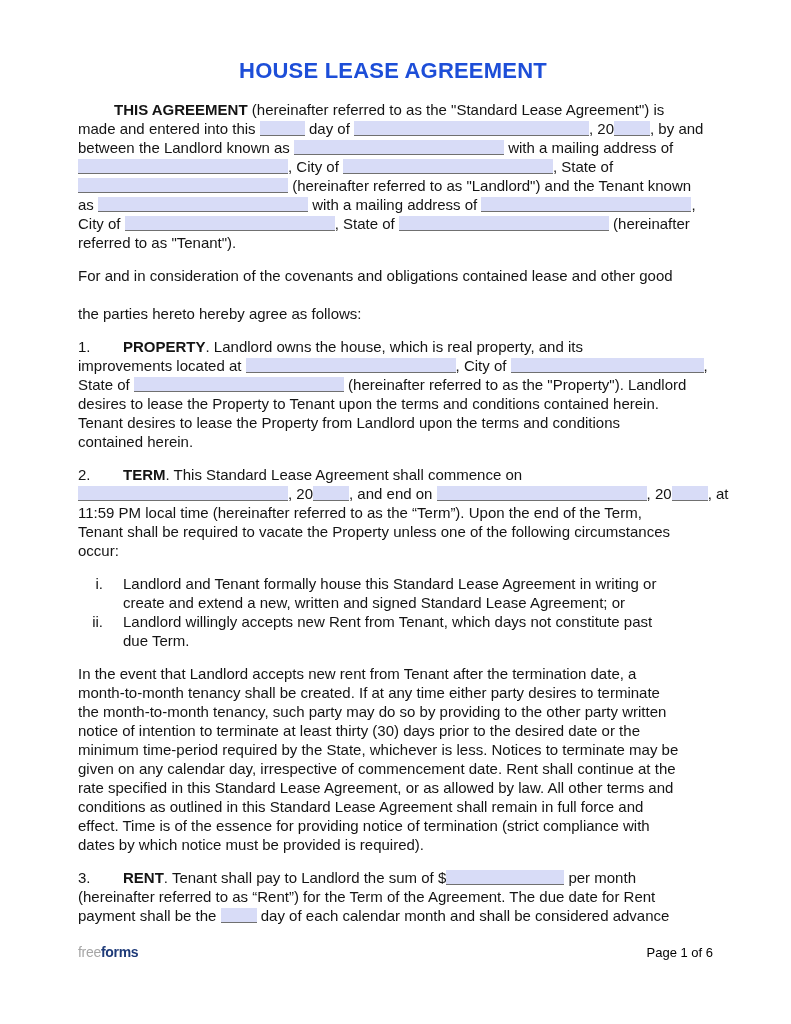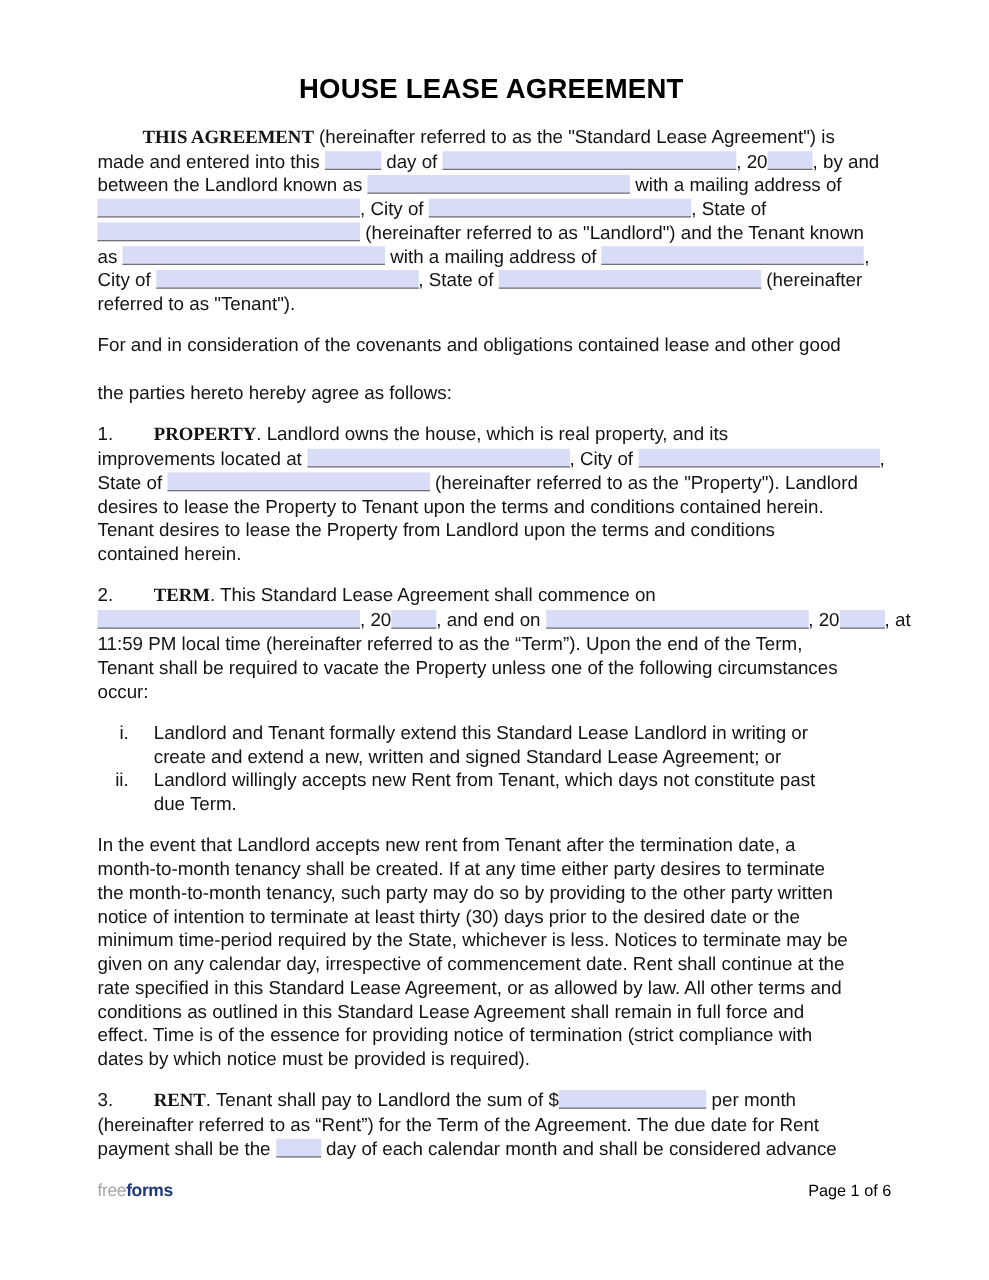--- a/index.html
+++ b/index.html
@@ -20,25 +20,25 @@
     overflow:hidden;
   }
   .content{position:absolute;left:78px;top:58px;width:672px;}
   .title{
     width:630px;
     font-size:22px;font-weight:bold;
     text-align:center;
     line-height:26px;
     margin:0 0 16px 0;
     letter-spacing:0.2px;
-    color:#000000;
+    color:#1d4ed8;
   }
   .para{font-size:15px;line-height:19px;margin:0 0 14px 0;}
   .para.indent{text-indent:36px;}
-  .bold{font-weight:bold;font-family:Liberation Serif, serif;}
+  .bold{font-weight:bold;}
   .secnum{display:inline-block;width:45px;}
   .blank{
     display:inline-block;
     height:14px;
     background:var(--blank-fill);
     border-bottom:1px solid var(--blank-line);
     vertical-align:-2px;
   }
   .list-block{font-size:15px;line-height:19px;margin:0 0 14px 0;}
   .list-item{display:flex;}
@@ -61,21 +61,21 @@
   <div class="content">
     <h1 class="title">HOUSE LEASE AGREEMENT</h1>
     <div class="body" id="doc-body">
         <div class="para indent"><span class="bold">THIS AGREEMENT</span><span class="run"> (hereinafter referred to as the "Standard Lease Agreement") is</span><br><span class="run">made and entered into this </span><span class="blank" style="width: 45px;"></span><span class="run"> day of </span><span class="blank" style="width: 235px;"></span><span class="run">, 20</span><span class="blank" style="width: 36px;"></span><span class="run">, by and</span><br><span class="run">between the Landlord known as </span><span class="blank" style="width: 210px;"></span><span class="run"> with a mailing address of</span><br><span class="blank" style="width: 210px;"></span><span class="run">, City of </span><span class="blank" style="width: 210px;"></span><span class="run">, State of</span><br><span class="blank" style="width: 210px;"></span><span class="run"> (hereinafter referred to as "Landlord") and the Tenant known</span><br><span class="run">as </span><span class="blank" style="width: 210px;"></span><span class="run"> with a mailing address of </span><span class="blank" style="width: 210px;"></span><span class="run">,</span><br><span class="run">City of </span><span class="blank" style="width: 210px;"></span><span class="run">, State of </span><span class="blank" style="width: 210px;"></span><span class="run"> (hereinafter</span><br><span class="run">referred to as "Tenant").</span></div>
         <div class="para"><span class="run">For and in consideration of the covenants and obligations contained lease and other good</span><br><br><span class="run">the parties hereto hereby agree as follows:</span></div>
         <div class="para"><span class="secnum">1.</span><span class="bold">PROPERTY</span><span class="run">. Landlord owns the house, which is real property, and its</span><br><span class="run">improvements located at </span><span class="blank" style="width: 210px;"></span><span class="run">, City of </span><span class="blank" style="width: 193px;"></span><span class="run">,</span><br><span class="run">State of </span><span class="blank" style="width: 210px;"></span><span class="run"> (hereinafter referred to as the "Property"). Landlord</span><br><span class="run">desires to lease the Property to Tenant upon the terms and conditions contained herein.</span><br><span class="run">Tenant desires to lease the Property from Landlord upon the terms and conditions</span><br><span class="run">contained herein.</span></div>
         <div class="para"><span class="secnum">2.</span><span class="bold">TERM</span><span class="run">. This Standard Lease Agreement shall commence on</span><br><span class="blank" style="width: 210px;"></span><span class="run">, 20</span><span class="blank" style="width: 36px;"></span><span class="run">, and end on </span><span class="blank" style="width: 210px;"></span><span class="run">, 20</span><span class="blank" style="width: 36px;"></span><span class="run">, at</span><br><span class="run">11:59 PM local time (hereinafter referred to as the “Term”). Upon the end of the Term,</span><br><span class="run">Tenant shall be required to vacate the Property unless one of the following circumstances</span><br><span class="run">occur:</span></div>
         <div class="list-block">
           <div class="list-item">
             <span class="li-marker">i.</span>
-            <span class="li-text"><span class="run">Landlord and Tenant formally extend this Standard Lease Landlord in writing or</span><br><span class="run">create and extend a new, written and signed Standard Lease Agreement; or</span></span>
+            <span class="li-text"><span class="run">Landlord and Tenant formally house this Standard Lease Agreement in writing or</span><br><span class="run">create and extend a new, written and signed Standard Lease Agreement; or</span></span>
           </div>
           <div class="list-item">
             <span class="li-marker">ii.</span>
             <span class="li-text"><span class="run">Landlord willingly accepts new Rent from Tenant, which days not constitute past</span><br><span class="run">due Term.</span></span>
           </div>
         </div>
         <div class="para"><span class="run">In the event that Landlord accepts new rent from Tenant after the termination date, a</span><br><span class="run">month-to-month tenancy shall be created. If at any time either party desires to terminate</span><br><span class="run">the month-to-month tenancy, such party may do so by providing to the other party written</span><br><span class="run">notice of intention to terminate at least thirty (30) days prior to the desired date or the</span><br><span class="run">minimum time-period required by the State, whichever is less. Notices to terminate may be</span><br><span class="run">given on any calendar day, irrespective of commencement date. Rent shall continue at the</span><br><span class="run">rate specified in this Standard Lease Agreement, or as allowed by law. All other terms and</span><br><span class="run">conditions as outlined in this Standard Lease Agreement shall remain in full force and</span><br><span class="run">effect. Time is of the essence for providing notice of termination (strict compliance with</span><br><span class="run">dates by which notice must be provided is required).</span></div>
         <div class="para"><span class="secnum">3.</span><span class="bold">RENT</span><span class="run">. Tenant shall pay to Landlord the sum of $</span><span class="blank" style="width: 118px;"></span><span class="run"> per month</span><br><span class="run">(hereinafter referred to as “Rent”) for the Term of the Agreement. The due date for Rent</span><br><span class="run">payment shall be the </span><span class="blank" style="width: 36px;"></span><span class="run"> day of each calendar month and shall be considered advance</span></div>
       </div>
   </div>

